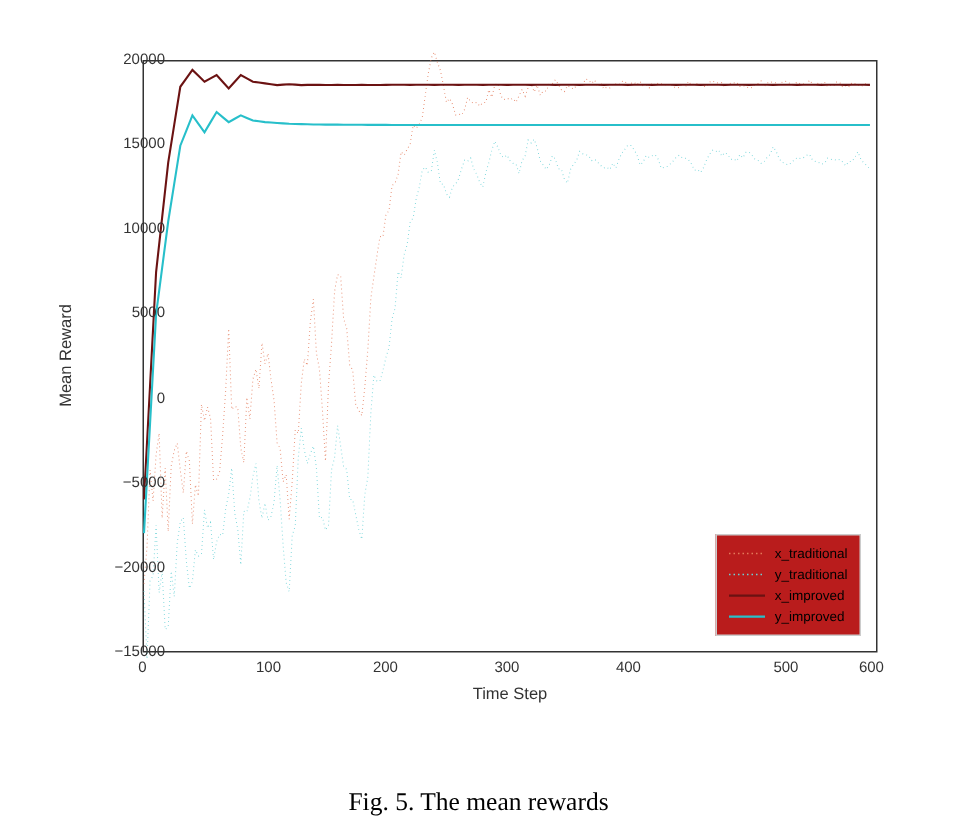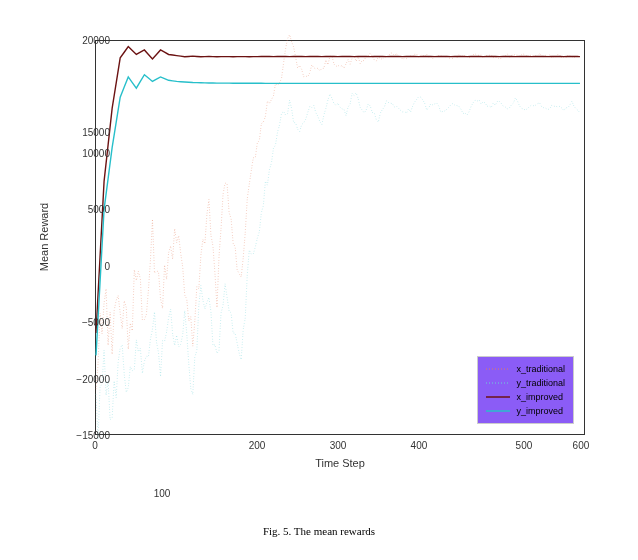--- a/index.html
+++ b/index.html
@@ -55,21 +55,21 @@
       left: 310px;
       top: 442px;
       font-size: 11px;
       color: #333;
       transform: translateX(-50%);
     }
     .legend {
       position: absolute;
       right: 10px;
       bottom: 10px;
-      background: #8b5cf6;
+      background: #b91c1c;
       border: 1px solid #ccc;
       padding: 5px 8px;
       font-size: 9px;
     }
     .legend-row {
       display: flex;
       align-items: center;
       gap: 6px;
       height: 14px;
     }
@@ -79,21 +79,21 @@
       display: flex;
       align-items: center;
     }
     .legend-swatch svg { width: 24px; height: 8px; }
     .caption {
       position: absolute;
       width: 100%;
       top: 525px;
       text-align: center;
       font-family: 'Times New Roman', serif;
-      font-size: 11px;
+      font-size: 17px;
       color: #000;
     }
     svg.data-layer {
       position: absolute;
       left: 0; top: 0;
       width: 100%; height: 100%;
       overflow: visible;
     }
   </style>
 </head>
@@ -144,24 +144,24 @@
   </div>
   <div class="ylabel">Mean Reward</div>
   <div class="xlabel">Time Step</div>
   <div id="ticks">
       <div class="ytick" style="top: 420px;">−15000</div>
       <div class="ytick" style="top: 363.571px;">−20000</div>
       <div class="ytick" style="top: 307.143px;">−5000</div>
       <div class="ytick" style="top: 250.714px;">0</div>
       <div class="ytick" style="top: 194.286px;">5000</div>
       <div class="ytick" style="top: 137.857px; text-align: right;">10000</div>
-      <div class="ytick" style="top: 81.4286px; margin-top: 36px;">15000</div>
+      <div class="ytick" style="top: 81.4286px;">15000</div>
       <div class="ytick" style="top: 25px;">20000</div>
       <div class="xtick" style="left: 65px;">0</div>
-      <div class="xtick" style="left: 132px; margin-top: 48px;">100</div>
+      <div class="xtick" style="left: 149px;">100</div>
       <div class="xtick" style="left: 226.983px;">200</div>
       <div class="xtick" style="left: 307.975px;">300</div>
       <div class="xtick" style="left: 388.967px;">400</div>
       <div class="xtick" style="left: 469.959px; margin-left: 24px;">500</div>
       <div class="xtick" style="left: 550.95px;">600</div>
     </div>
 </div>
 
 <div class="caption">Fig. 5. The mean rewards</div>
 

